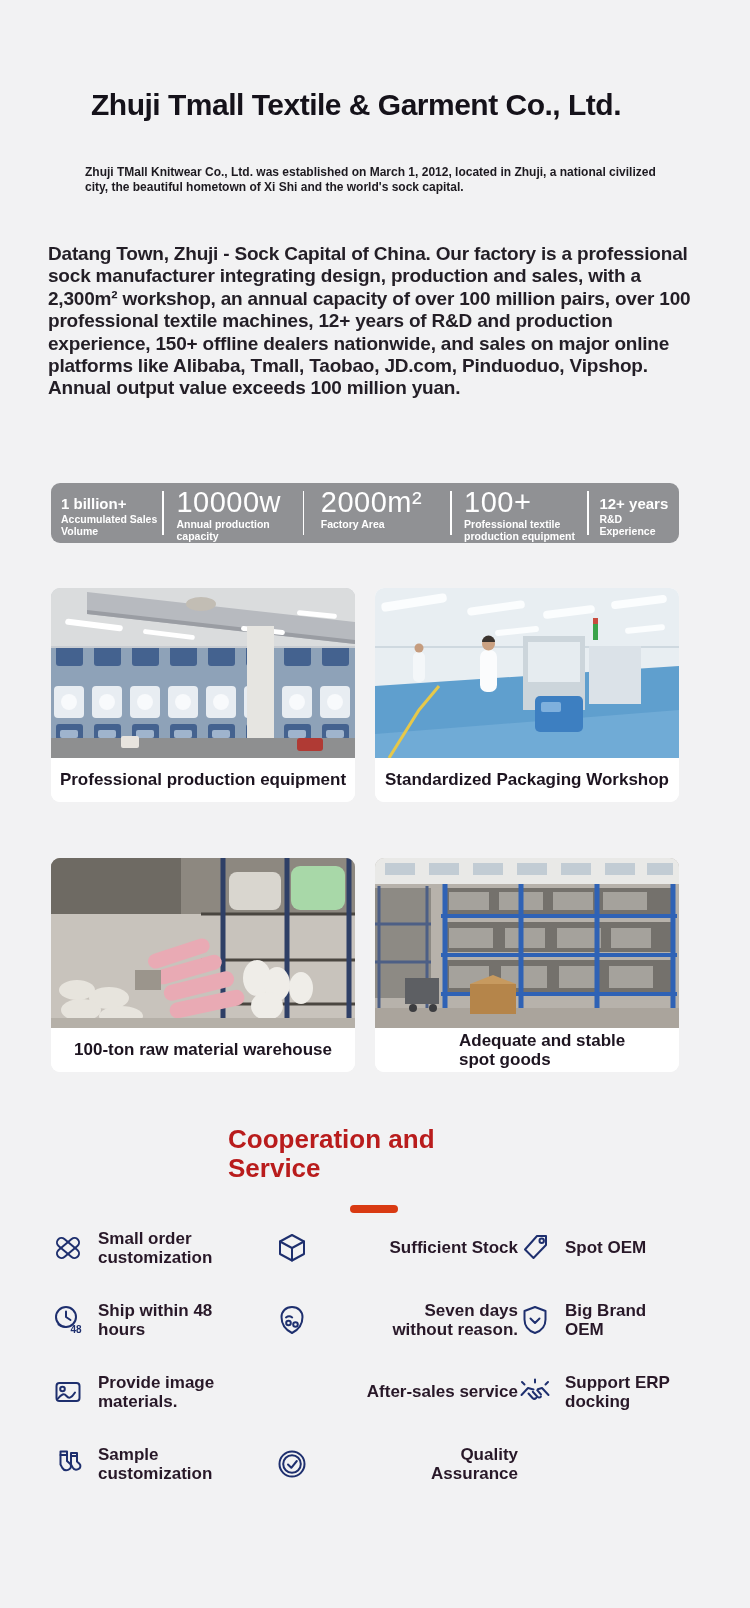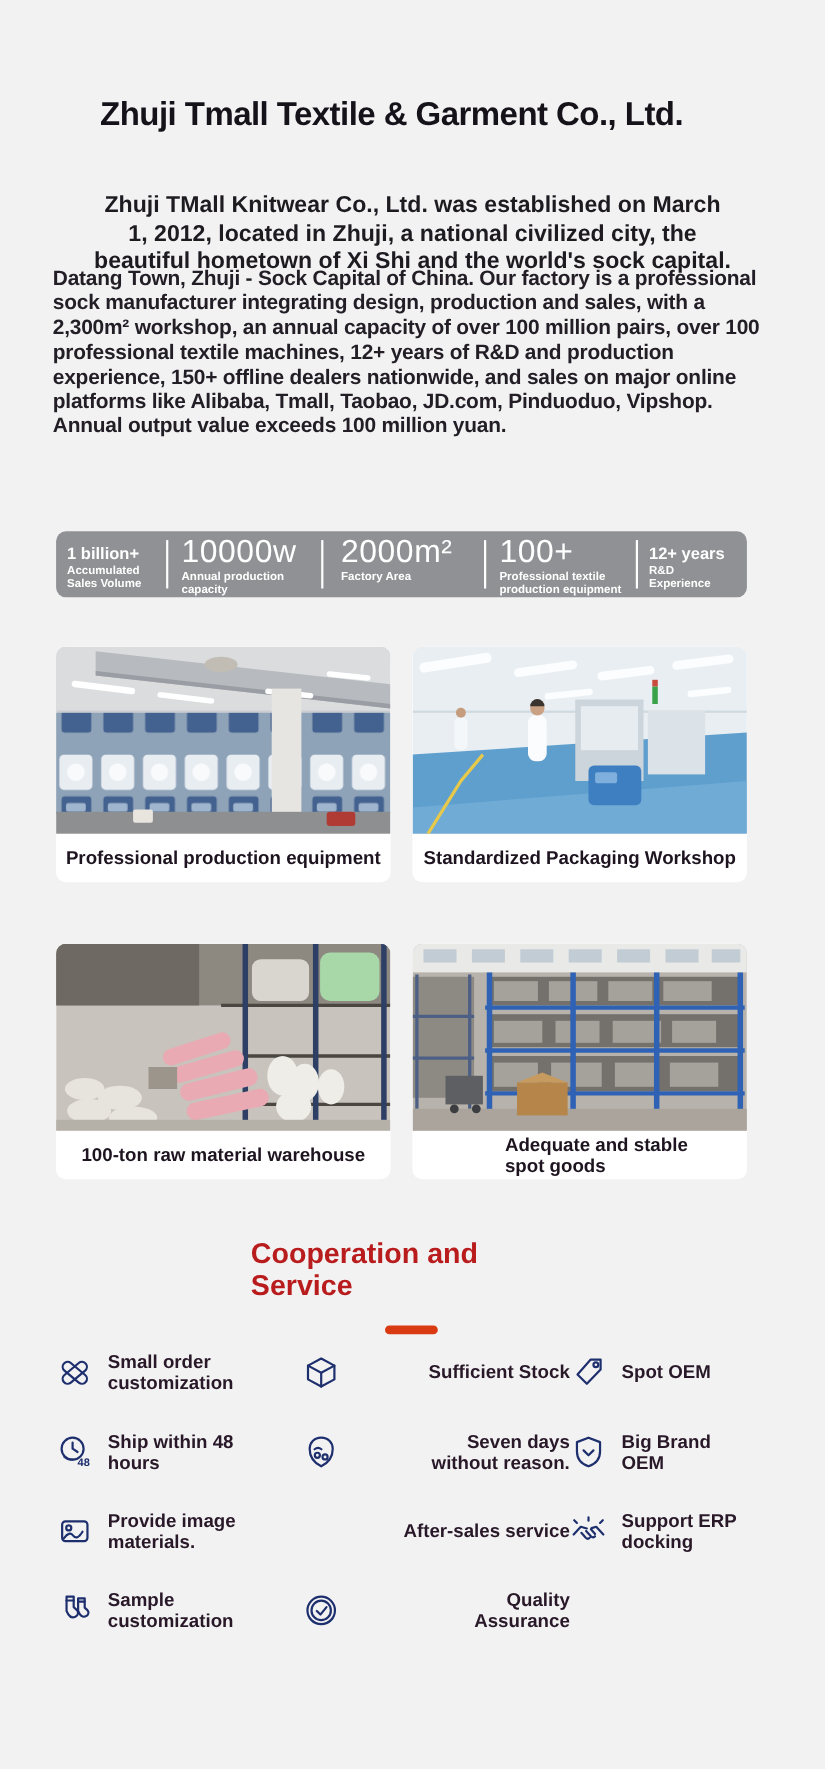--- a/index.html
+++ b/index.html
@@ -2,35 +2,35 @@
 <html><head>
 <meta charset="utf-8">
 <style>
   html,body{margin:0;padding:0;}
   body{width:750px;height:1608px;background:#f2f2f3;font-family:"Liberation Sans",sans-serif;}
   .page{position:relative;width:750px;height:1608px;overflow:hidden;background:#f2f2f3;}
 
   .title{position:absolute;top:68px;left:0;width:712px;text-align:center;
          font-size:30px;font-weight:bold;color:#15121a;letter-spacing:-0.5px;}
 
-  .intro{position:absolute;top:153px;left:85px;width:580px;text-align:center;
-         font-size:21px;font-weight:bold;line-height:1.22;color:#1d1a20;}
+  .intro{position:absolute;top:153px;left:85px;width:580px;text-align:left;
+         font-size:12px;font-weight:bold;line-height:1.22;color:#1d1a20;}
 
   .desc{position:absolute;top:224px;left:48px;width:650px;
         font-size:19px;font-weight:bold;line-height:22.4px;color:#231e26;letter-spacing:-0.2px;}
 
   
   .stats{position:absolute;top:483px;left:51px;width:628px;height:60px;
          background:#909194;border-radius:9px;display:flex;color:#fff;}
   .stat{position:relative;box-sizing:border-box;}
   .stat:not(:first-child)::before{content:"";position:absolute;left:0;top:8px;bottom:8px;width:1.5px;background:#fff;}
   .stat .v-big{font-size:29px;font-weight:400;line-height:30px;padding-top:4px;letter-spacing:0.5px;}
   .stat .v-small{font-size:15px;font-weight:bold;line-height:16px;padding-top:13px;}
   .stat .lbl{font-size:10.5px;font-weight:bold;line-height:11.5px;margin-top:2px;}
-  .s1{width:100px;padding-left:10px;}
+  .s1{width:112px;padding-left:10px;}
   .s2{width:141px;padding-left:14px;}
   .s3{width:148px;padding-left:18px;}
   .s4{width:138px;padding-left:14px;}
   .s5{width:92px;padding-left:12px;}
   .s4 .lbl{width:118px;}
 
   
   .card{position:absolute;width:304px;border-radius:9px;overflow:hidden;background:#fff;}
   .card .photo{width:304px;height:170px;display:block;}
   .card figcaption{height:44px;display:flex;align-items:center;justify-content:center;

